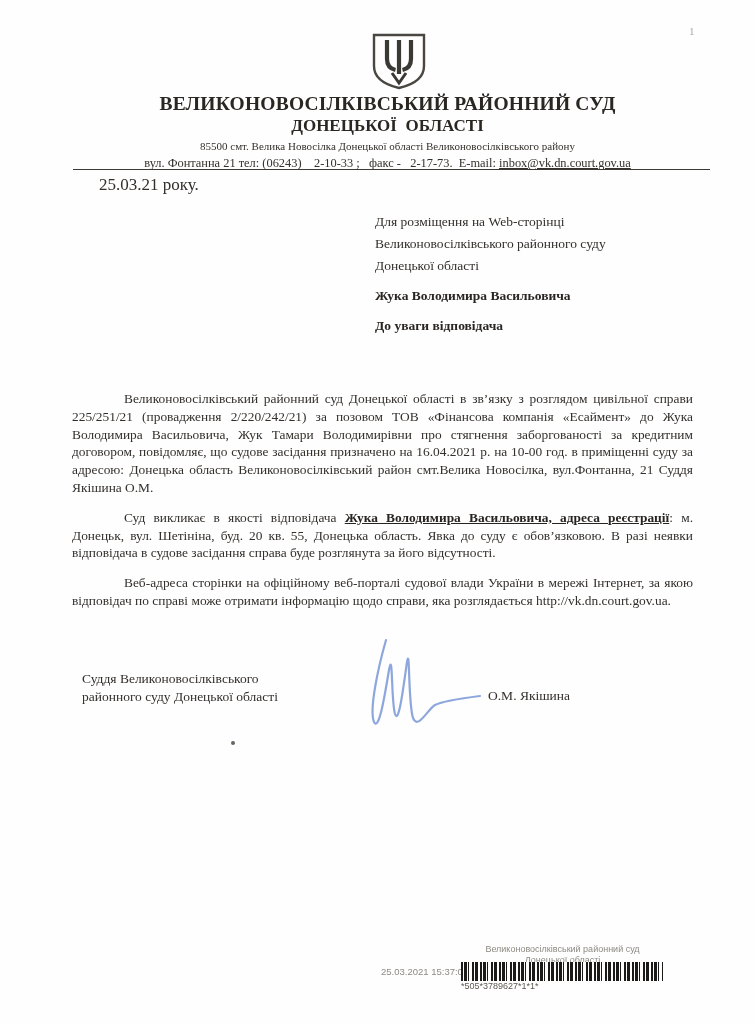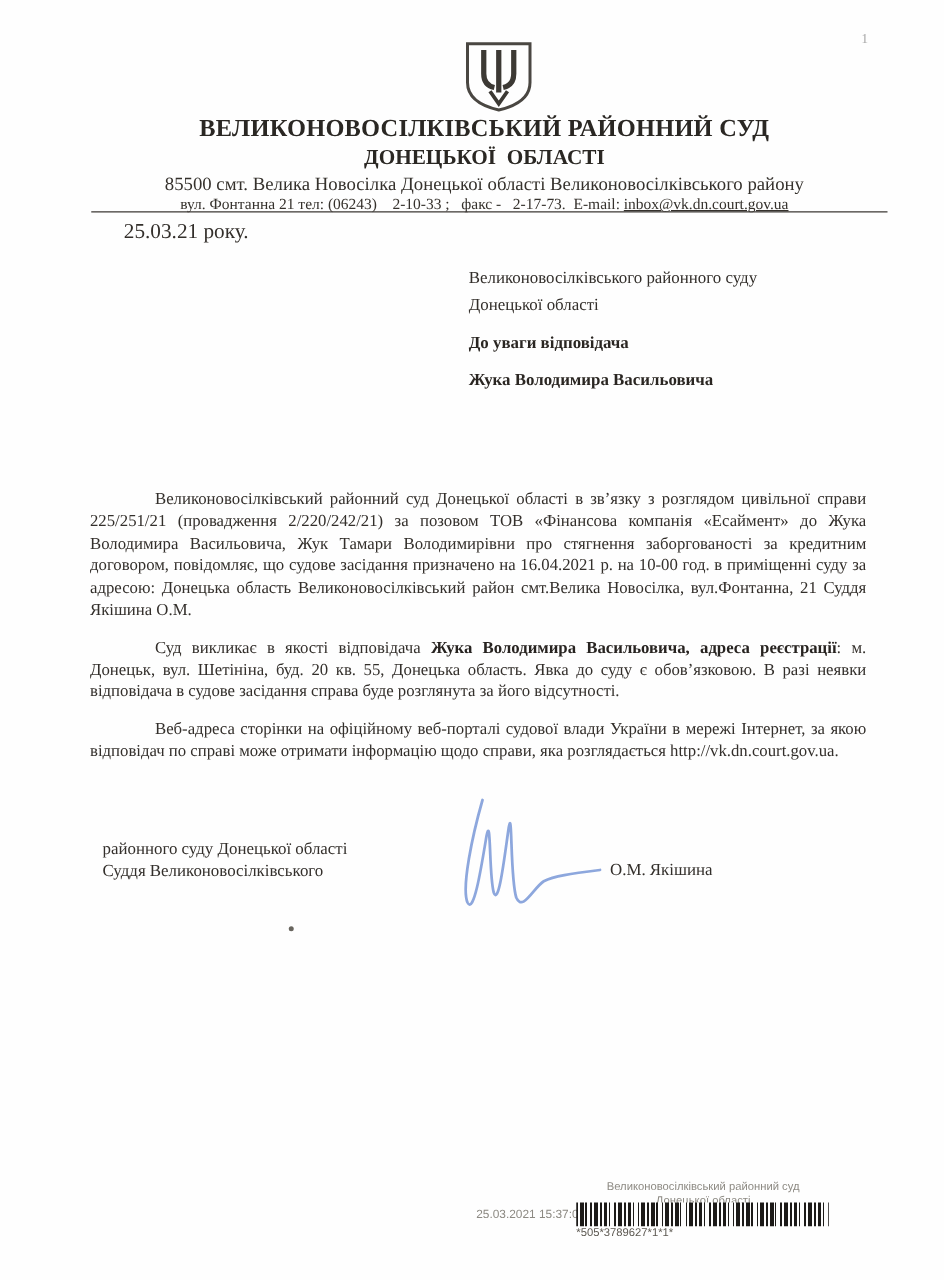--- a/index.html
+++ b/index.html
@@ -42,21 +42,21 @@
     text-align: center;
     font-weight: bold;
     font-size: 17px;
     color: #2a2723;
     white-space: pre;
   }
   .header-address {
     position: absolute;
     left: 20px; top: 140px; width: 735px;
     text-align: center;
-    font-size: 15px;
+    font-size: 11px;
     color: #35312c;
   }
   .header-contact {
     position: absolute;
     left: 20px; top: 156px; width: 735px;
     text-align: center;
     font-size: 12.4px;
     color: #35312c;
     white-space: pre;
   }
@@ -87,21 +87,21 @@
   }
 
   .body-text {
     position: absolute;
     left: 60px; top: 378px; width: 645px;
     font-size: 13.4px;
     line-height: 17.8px;
     text-align: justify;
   }
   .body-text p { margin: 12px; text-indent: 52px; }
-  .body-text b { color: #272320; }
+  .body-text b { color: #272320; text-decoration: underline; }
 
   .sig-title {
     position: absolute;
     left: 82px; top: 670px;
     font-size: 13.5px;
     line-height: 17.5px;
   }
   .sig-name {
     position: absolute;
     left: 488px; top: 688px;
@@ -182,35 +182,36 @@
   <div class="court-name">ВЕЛИКОНОВОСІЛКІВСЬКИЙ РАЙОННИЙ СУД</div>
   <div class="court-region">ДОНЕЦЬКОЇ  ОБЛАСТІ</div>
   <div class="header-address">85500 смт. Велика Новосілка Донецької області Великоновосілківського району</div>
   <div class="header-contact"><span>вул. Фонтанна 21 тел: (06243)    2-10-33 ;   факс -   2-17-73.  E-mail: </span><span class="email-link">inbox@vk.dn.court.gov.ua</span></div>
 
   <div class="header-rule"></div>
 
   <div class="date-line">25.03.21 року.</div>
 
   <div class="recipient">
+    <div>Для розміщення на Web-сторінці</div>
     <div>Великоновосілківського районного суду</div>
     <div>Донецької області</div>
+    <div class="attention">Жука Володимира Васильовича</div>
     <div class="attention">До уваги відповідача</div>
-    <div class="attention">Жука Володимира Васильовича</div>
   </div>
 
   <div class="body-text">
     <p>Великоновосілківський районний суд Донецької області в зв’язку з розглядом цивільної справи 225/251/21 (провадження 2/220/242/21) за позовом ТОВ «Фінансова компанія «Есаймент» до Жука Володимира Васильовича, Жук Тамари Володимирівни про стягнення заборгованості за кредитним договором, повідомляє, що судове засідання призначено на 16.04.2021 р. на 10-00 год. в приміщенні суду за адресою: Донецька область Великоновосілківський район смт.Велика Новосілка, вул.Фонтанна, 21 Суддя Якішина О.М.</p>
     <p><span>Суд викликає в якості відповідача </span><b>Жука Володимира Васильовича, адреса реєстрації</b><span>: м. Донецьк, вул. Шетініна, буд. 20 кв. 55, Донецька область. Явка до суду є обов’язковою. В разі неявки відповідача в судове засідання справа буде розглянута за його відсутності.</span></p>
     <p>Веб-адреса сторінки на офіційному веб-порталі судової влади України в мережі Інтернет, за якою відповідач по справі може отримати інформацію щодо справи, яка розглядається http://vk.dn.court.gov.ua.</p>
   </div>
 
   <div class="sig-title">
+    <div>Суддя Великоновосілківського</div>
     <div>районного суду Донецької області</div>
-    <div>Суддя Великоновосілківського</div>
   </div>
 
   <svg class="sig-ink" viewBox="0 0 150 102" xmlns="http://www.w3.org/2000/svg">
     <path d="M38 6 C30 34 21 76 26 88 C31 98 37 60 41 36 C45 14 43 66 47 80 C51 92 56 48 59 28 C62 10 60 68 65 84 C70 96 79 76 87 71 C95 67 108 65 132 62" fill="none" stroke="#7d9bd8" stroke-width="2.2" stroke-linecap="round" opacity="0.88"></path>
   </svg>
 
   <div class="sig-name">О.М. Якішина</div>
 
   <div class="artifact-dot"></div>
 

